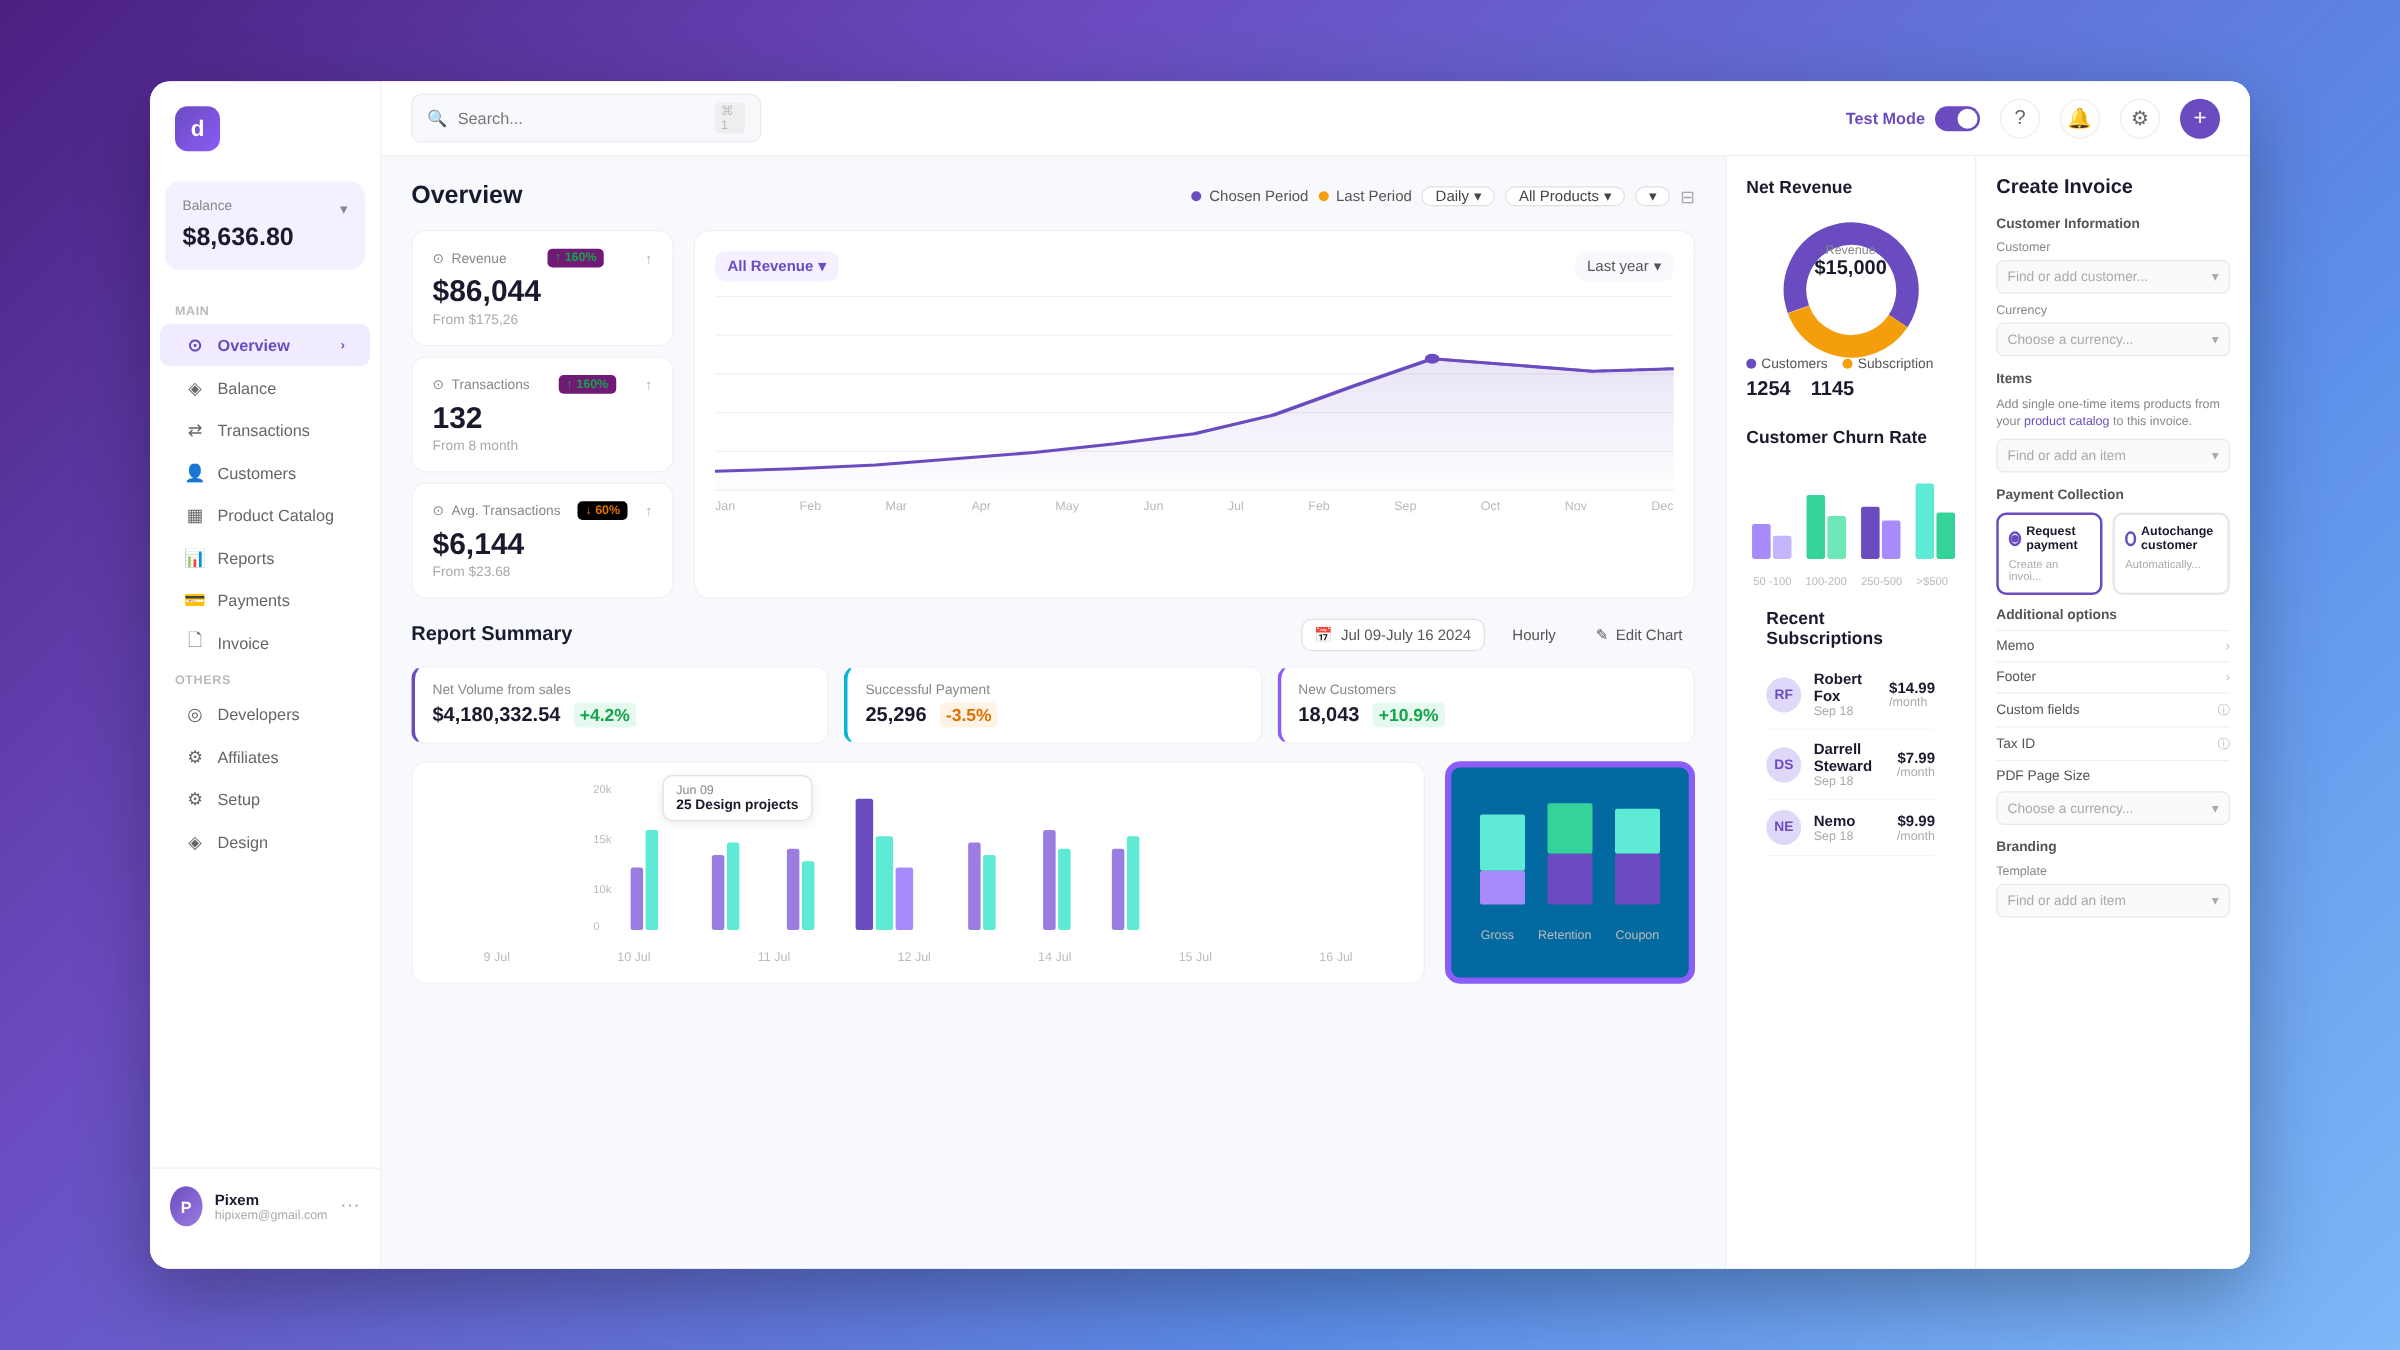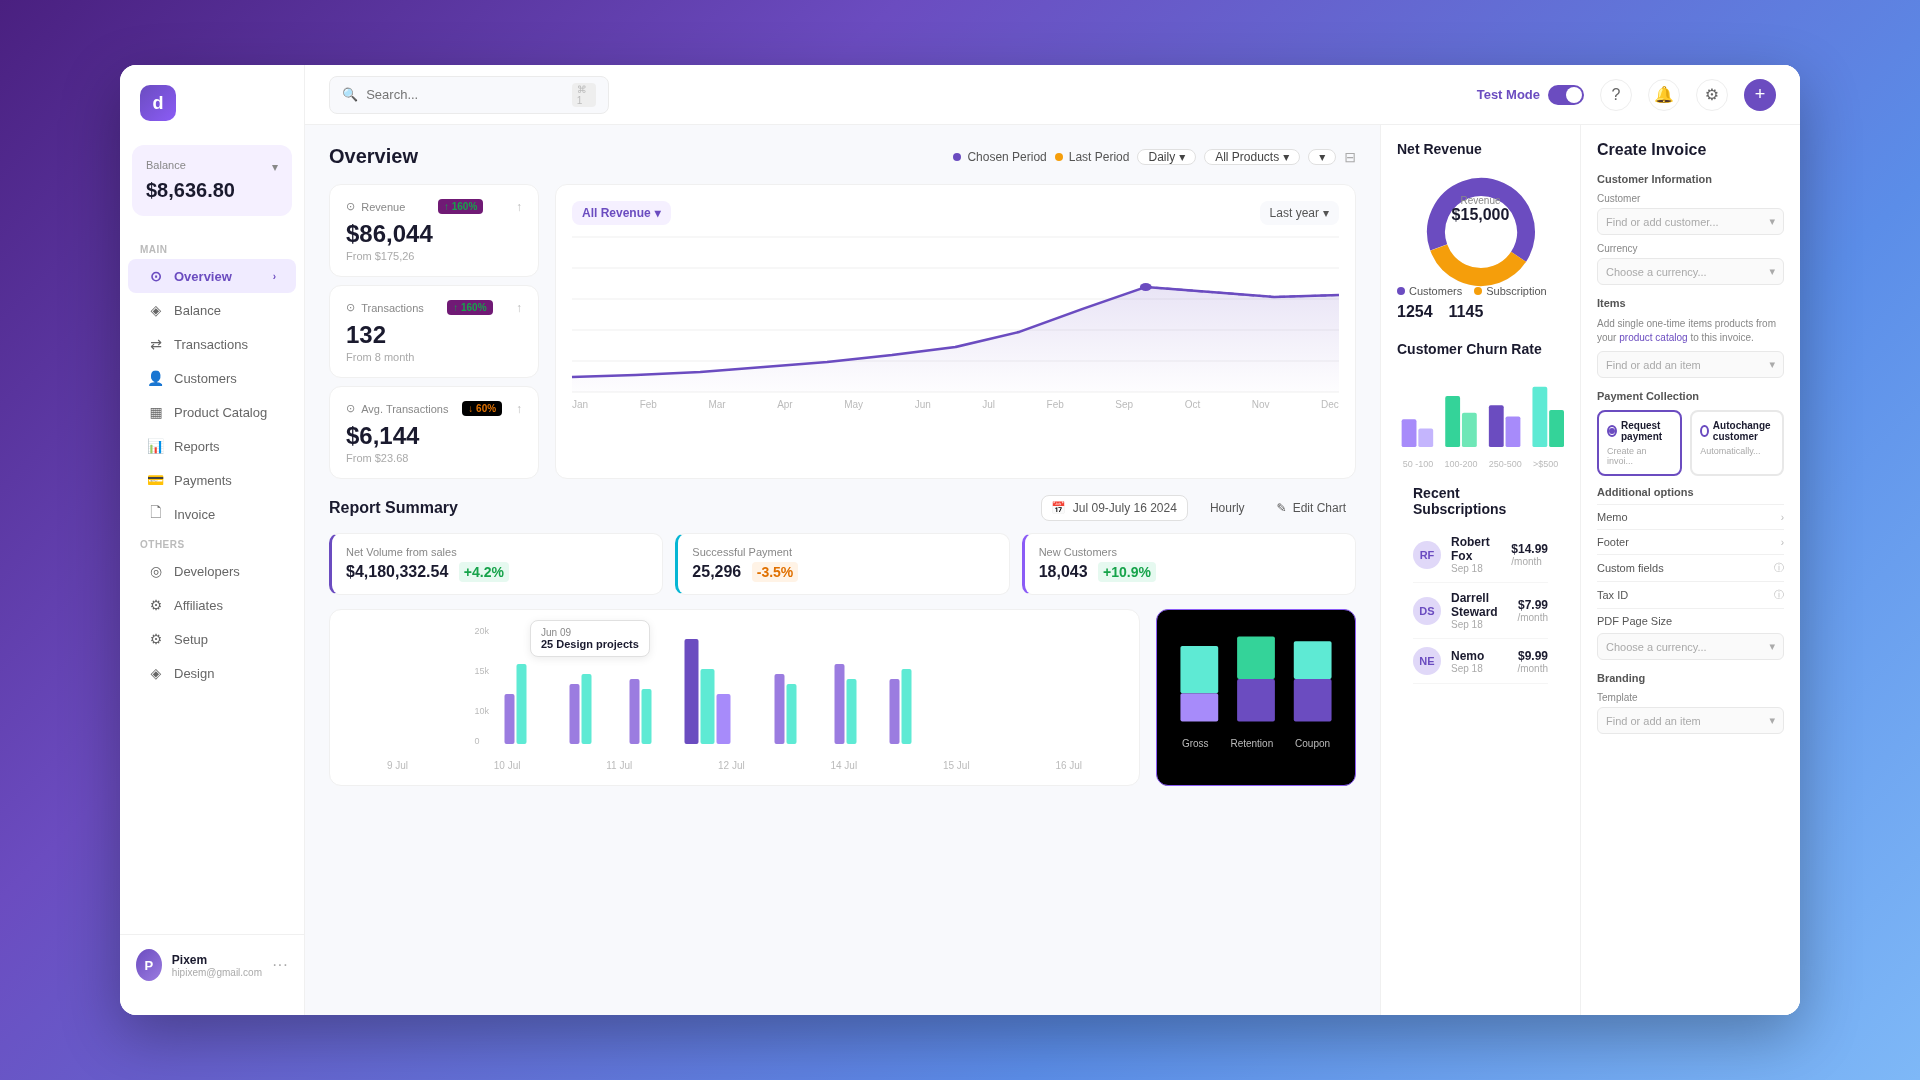--- a/index.html
+++ b/index.html
@@ -270,22 +270,22 @@
 
     
     .bar-chart-area {
       display: flex; gap: 16px;
     }
     .bar-chart-main {
       flex: 1; background: #fff; border-radius: 12px; padding: 14px;
       border: 1px solid #f0f0f0;
     }
     .bar-chart-small {
-      width: 200px; background: #000000; border-radius: 12px; padding: 14px;
-      border: 1px solid #8b5cf6;
+      width: 200px; background: #0369a1; border-radius: 12px; padding: 14px;
+      border: 5px solid #8b5cf6;
     }
 
     
     .subscriptions-section { padding: 0 16px; }
     .subscriptions-title { font-size: 14px; font-weight: 700; color: #1a1a2e; margin-bottom: 10px; }
     .sub-item {
       display: flex; align-items: center; gap: 10px;
       padding: 8px 0; border-bottom: 1px solid #f5f5f5;
     }
     .sub-avatar {

